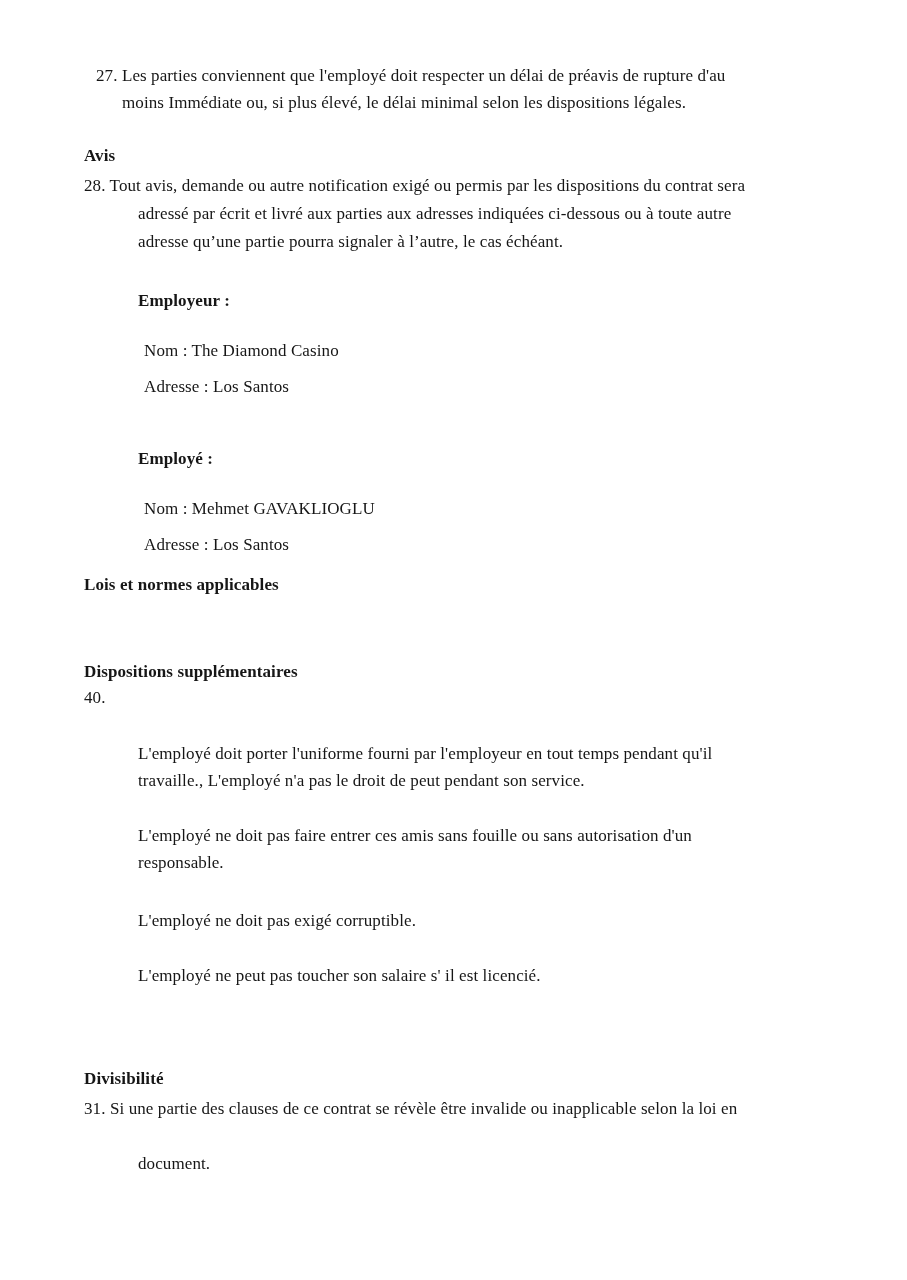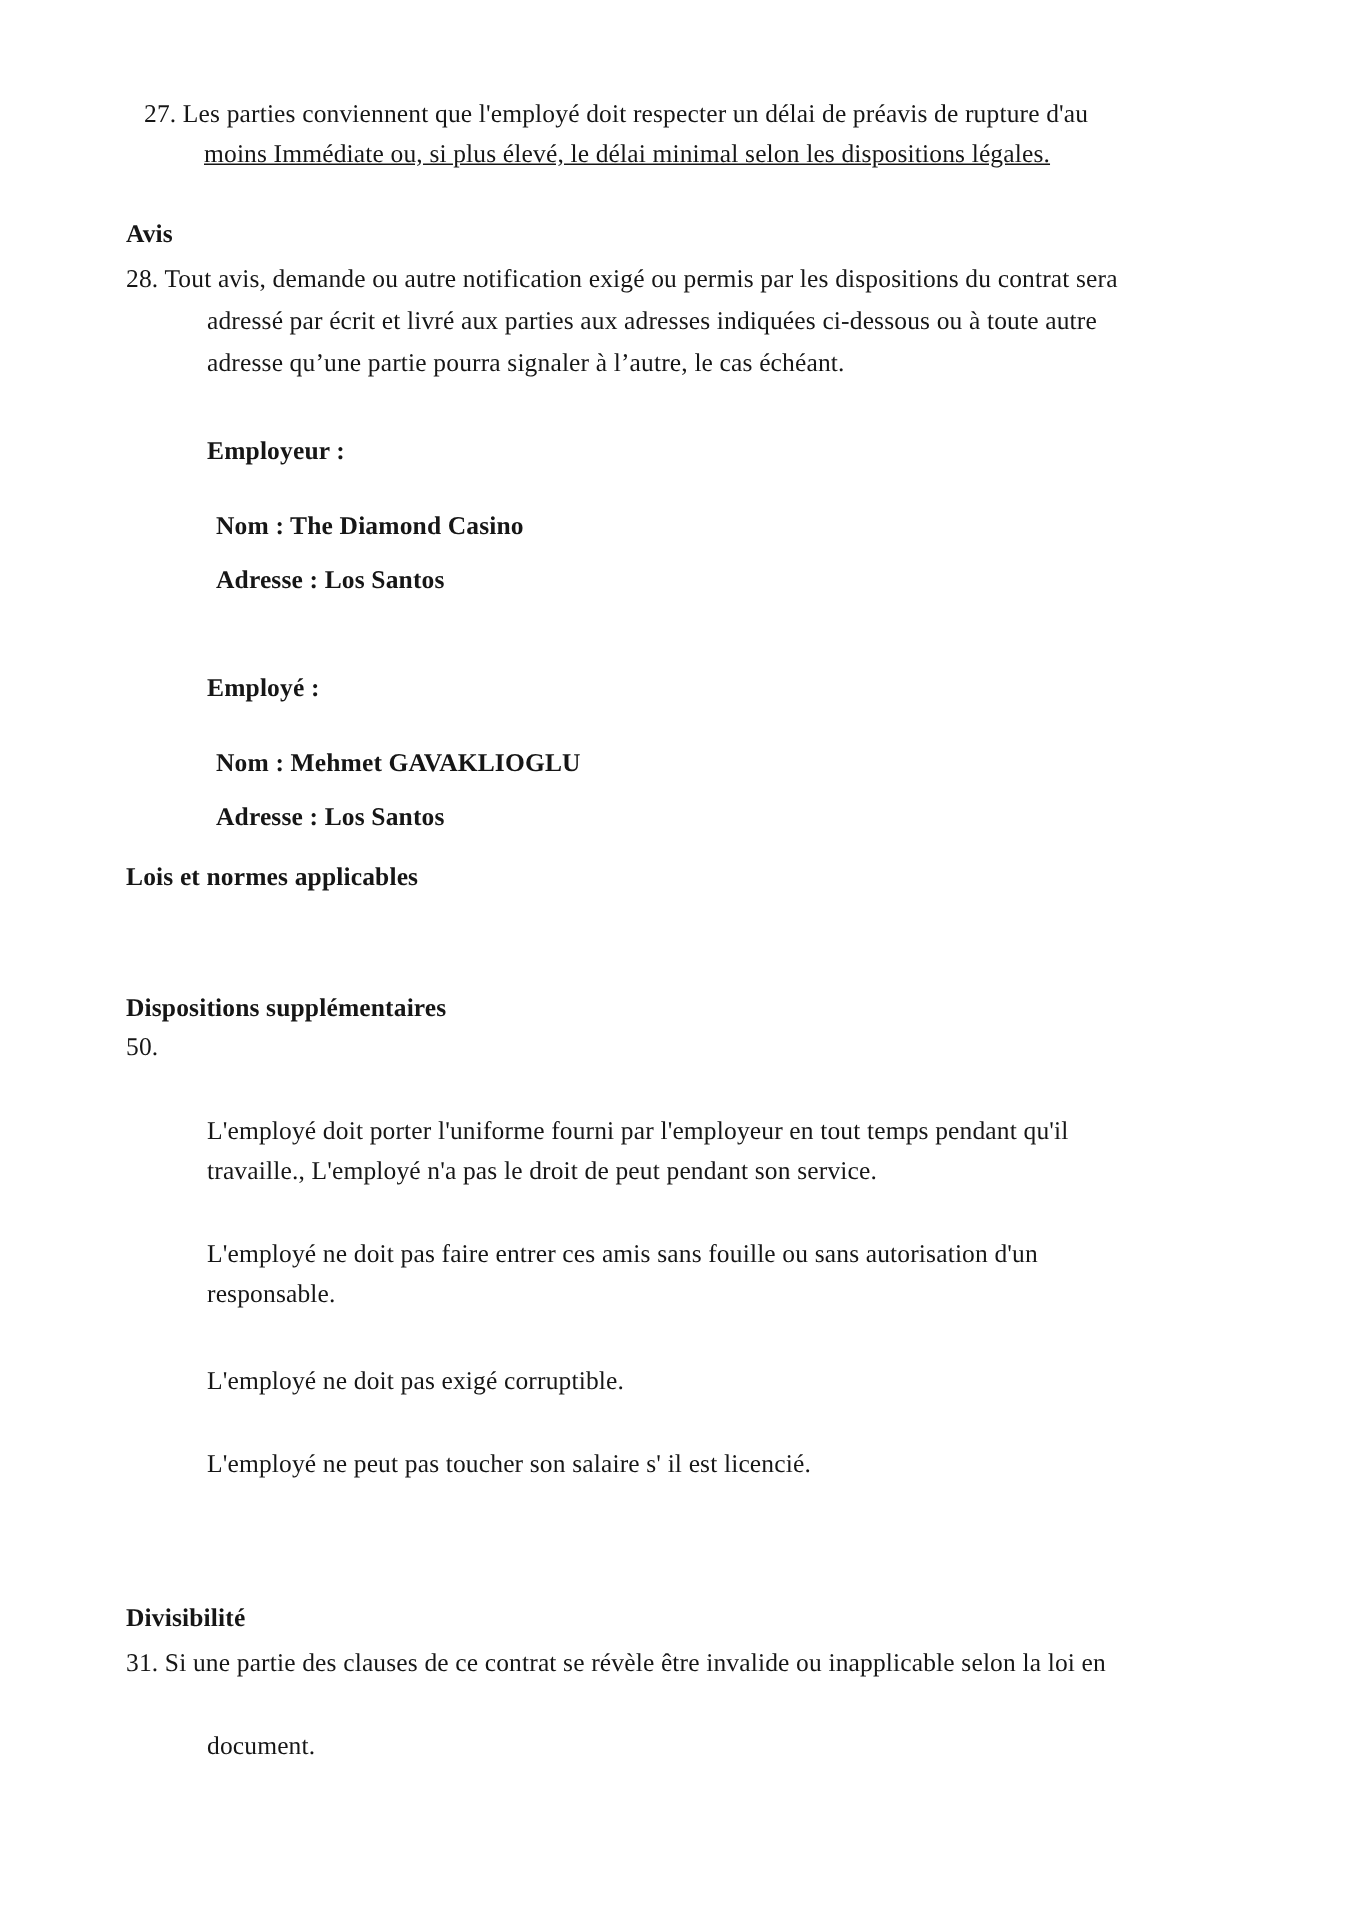--- a/index.html
+++ b/index.html
@@ -22,23 +22,23 @@
     white-space: nowrap;
     line-height: 27px;
     letter-spacing: 0.1px;
   }
   .bold {
     font-weight: 700;
   }
   
   .col-num    { left: 84px;  }  
   .col-num27  { left: 96px;  }  
-  .col-cont27 { left: 136px; text-decoration: underline; }  
+  .col-cont27 { left: 122px; }  
   .col-indent { left: 138px; }  
-  .col-field  { left: 144px; font-weight: bold; }  
+  .col-field  { left: 144px; }  
 </style>
 </head>
 <body>
 
 <div class="page">
 
   <div class="line col-num27" style="top:62px">27. Les parties conviennent que l'employé doit respecter un délai de préavis de rupture d'au</div>
   <div class="line col-cont27" style="top:89px">moins Immédiate ou, si plus élevé, le délai minimal selon les dispositions légales.</div>
 
   <div class="line col-num bold" style="top:142px">Avis</div>
@@ -50,21 +50,21 @@
   <div class="line col-field" style="top:337px">Nom : The Diamond Casino</div>
   <div class="line col-field" style="top:373px">Adresse : Los Santos</div>
 
   <div class="line col-indent bold" style="top:445px">Employé :</div>
   <div class="line col-field" style="top:495px">Nom : Mehmet GAVAKLIOGLU</div>
   <div class="line col-field" style="top:531px">Adresse : Los Santos</div>
 
   <div class="line col-num bold" style="top:571px">Lois et normes applicables</div>
 
   <div class="line col-num bold" style="top:658px">Dispositions supplémentaires</div>
-  <div class="line col-num" style="top:684px">50.</div>
+  <div class="line col-num" style="top:684px">40.</div>
 
   <div class="line col-indent" style="top:740px">L'employé doit porter l'uniforme fourni par l'employeur en tout temps pendant qu'il</div>
   <div class="line col-indent" style="top:767px">travaille., L'employé n'a pas le droit de peut pendant son service.</div>
   <div class="line col-indent" style="top:822px">L'employé ne doit pas faire entrer ces amis sans fouille ou sans autorisation d'un</div>
   <div class="line col-indent" style="top:849px">responsable.</div>
   <div class="line col-indent" style="top:907px">L'employé ne doit pas exigé corruptible.</div>
   <div class="line col-indent" style="top:962px">L'employé ne peut pas toucher son salaire s' il est licencié.</div>
 
   <div class="line col-num bold" style="top:1065px">Divisibilité</div>
   <div class="line col-num" style="top:1095px">31. Si une partie des clauses de ce contrat se révèle être invalide ou inapplicable selon la loi en</div>

